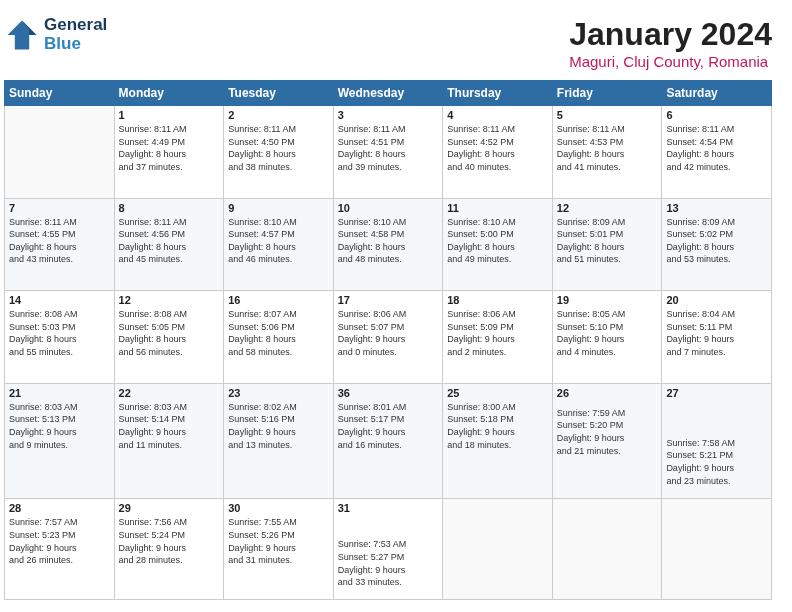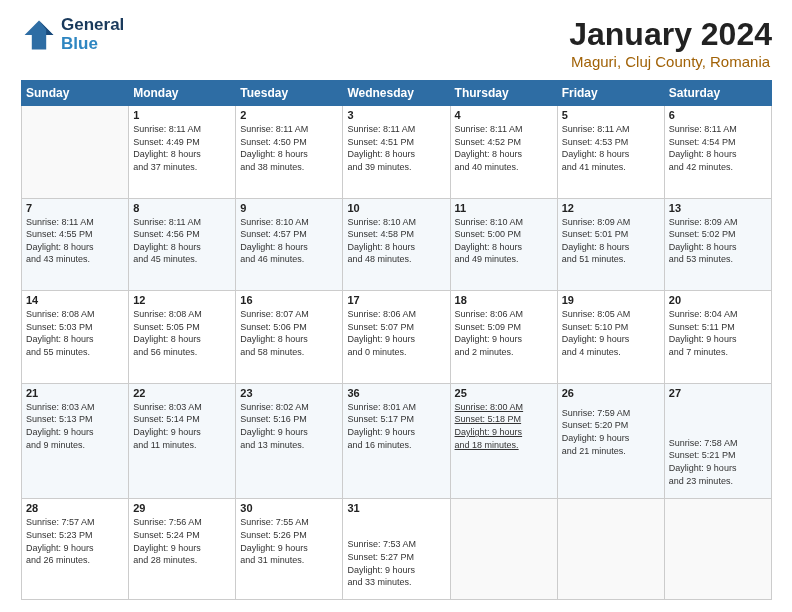--- a/index.html
+++ b/index.html
@@ -6,51 +6,51 @@
     body {
       width: 792px;
       height: 612px;
       font-family: Arial, sans-serif;
       background: #fff;
       overflow: hidden;
     }
     .page {
       width: 792px;
       height: 612px;
-      padding: 16px 20px 12px 21px;
+      padding: 16px 20px 12px 4px;
       display: flex;
       flex-direction: column;
     }
     .header {
       display: flex;
       justify-content: space-between;
       align-items: flex-start;
       margin-bottom: 10px;
     }
     .logo {
       display: flex;
       align-items: center;
       gap: 4px;
     }
     .logo-icon {
       width: 36px;
       height: 36px;
     }
     .title-block {
-      text-align: center;
+      text-align: left;
     }
     .title-block h1 {
       font-size: 32px;
       font-weight: bold;
       color: #222;
     }
     .title-block h2 {
       font-size: 15px;
       font-weight: normal;
-      color: #a16207;
+      color: #be185d;
     }
     .calendar {
       flex: 1;
       border: 1px solid #f9a8d4;
       border-collapse: collapse;
       width: 100%;
       table-layout: fixed;
     }
     .calendar th {
       background-color: #2e6da4;
@@ -289,21 +289,21 @@
           </td>
           <td>
             <span class="day-num">36</span>
             <div class="day-info" style="white-space: pre-line;">Sunrise: 8:01 AM
 Sunset: 5:17 PM
 Daylight: 9 hours
 and 16 minutes.</div>
           </td>
           <td>
             <span class="day-num">25</span>
-            <div class="day-info" style="white-space: pre-line; text-decoration: underline;">Sunrise: 8:00 AM
+            <div class="day-info" style="white-space: pre-line;">Sunrise: 8:00 AM
 Sunset: 5:18 PM
 Daylight: 9 hours
 and 18 minutes.</div>
           </td>
           <td>
             <span class="day-num">26</span>
             <div class="day-info" style="white-space: pre-line; margin-top: 8px;">Sunrise: 7:59 AM
 Sunset: 5:20 PM
 Daylight: 9 hours
 and 21 minutes.</div>

